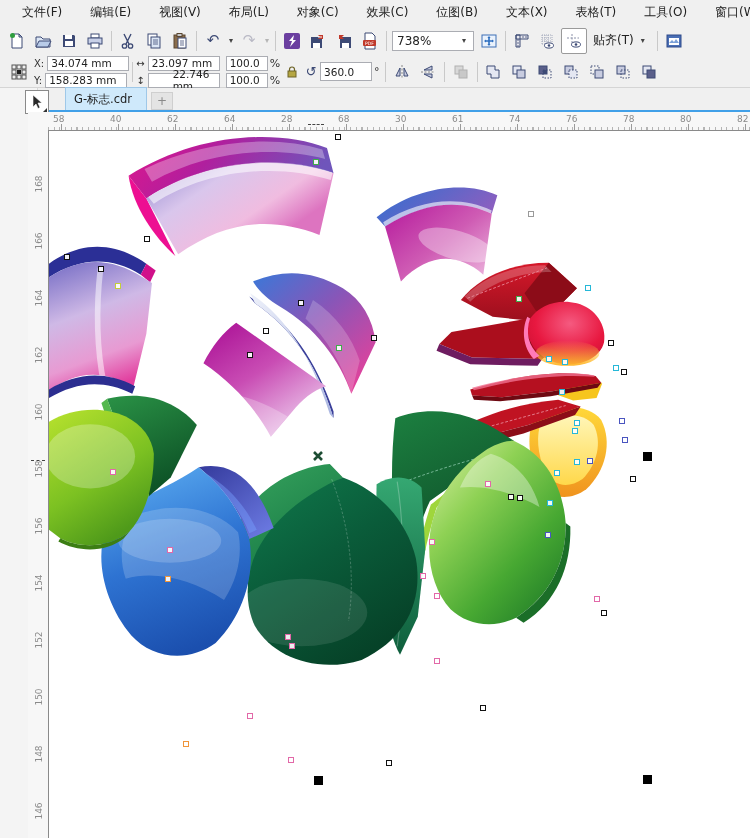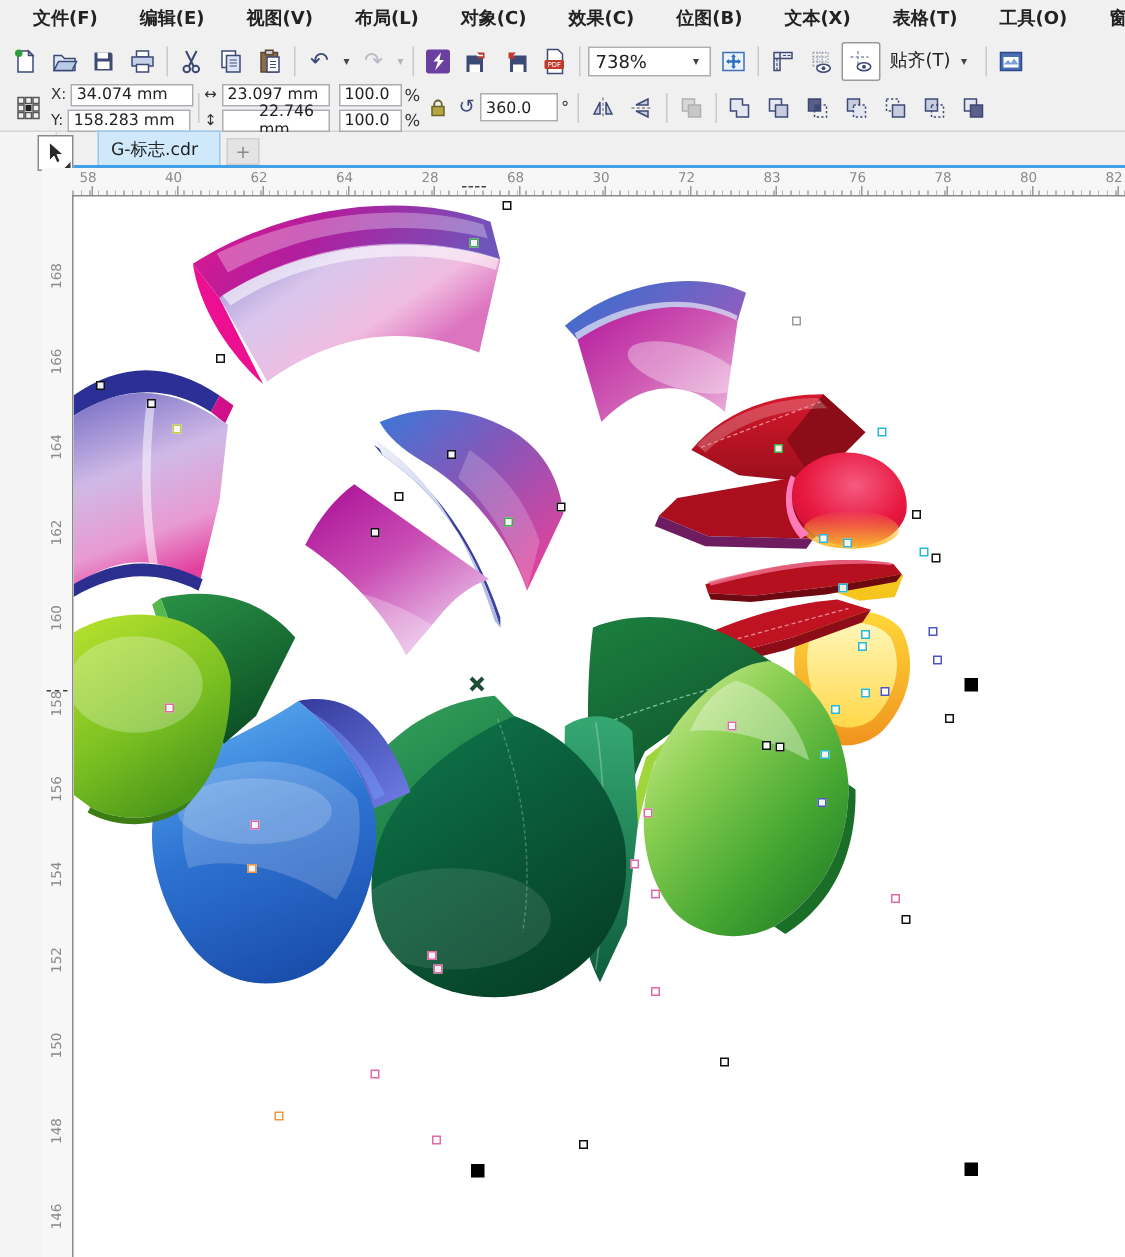--- a/index.html
+++ b/index.html
@@ -1,19 +1,19 @@
 <!DOCTYPE html>
 <html><head>
 <meta charset="utf-8">
 <style>
   html,body{margin:0;padding:0;}
   body{width:750px;height:838px;overflow:hidden;font-family:"DejaVu Sans","Liberation Sans",sans-serif;background:#f0f0f0;position:relative;font-size:12px;color:#222;}
   .abs{position:absolute;padding-left:37px;}
   
-  #menu-bar{left:0;top:0;width:656px;height:25px;background:#f0f0f0;display:flex;align-items:center;padding-left:8px;box-sizing:border-box;font-weight:bold;}
+  #menu-bar{left:0;top:0;width:656px;height:25px;background:#f0f0f0;display:flex;align-items:center;padding-left:8px;box-sizing:border-box;}
   .menu-item{padding:3px 14px;cursor:default;white-space:nowrap;}
   
   #toolbar{left:0;top:25px;width:750px;height:31px;display:flex;align-items:center;padding-left:4px;box-sizing:border-box;background:#f0f0f0;}
   #prop-bar{left:0;top:56px;width:750px;height:32px;display:flex;align-items:center;padding-left:6px;box-sizing:border-box;background:#f0f0f0;border-bottom:1px solid #d5d5d5;}
   .tbtn{width:26px;height:26px;display:flex;align-items:center;justify-content:center;border-radius:2px;}
   .tbtn.pressed{background:#fff;border:1px solid #9a9a9a;box-sizing:border-box;}
   .tsep{width:1px;height:20px;background:#c9c9c9;margin:0 3px;}
   .caret{font-size:8px;color:#444;width:10px;text-align:center;}
   .caret.dis{color:#b5b5b5;}
   .combo{background:#fff;border:1px solid #abadb3;height:20px;display:flex;align-items:center;padding:0 4px;box-sizing:border-box;}
@@ -497,23 +497,23 @@
     <span class="rlab" style="left: 119px; top: 2px;">62</span>
     <div class="rtick" style="left: 127px; bottom: 0px; width: 1px; height: 6px;"></div>
     <span class="rlab" style="left: 176px; top: 2px;">64</span>
     <div class="rtick" style="left: 184px; bottom: 0px; width: 1px; height: 6px;"></div>
     <span class="rlab" style="left: 233px; top: 2px;">28</span>
     <div class="rtick" style="left: 241px; bottom: 0px; width: 1px; height: 6px;"></div>
     <span class="rlab" style="left: 290px; top: 2px;">68</span>
     <div class="rtick" style="left: 298px; bottom: 0px; width: 1px; height: 6px;"></div>
     <span class="rlab" style="left: 347px; top: 2px;">30</span>
     <div class="rtick" style="left: 355px; bottom: 0px; width: 1px; height: 6px;"></div>
-    <span class="rlab" style="left: 404px; top: 2px;">72</span>
+    <span class="rlab" style="left: 404px; top: 2px;">61</span>
     <div class="rtick" style="left: 412px; bottom: 0px; width: 1px; height: 6px;"></div>
-    <span class="rlab" style="left: 461px; top: 2px;">83</span>
+    <span class="rlab" style="left: 461px; top: 2px;">74</span>
     <div class="rtick" style="left: 469px; bottom: 0px; width: 1px; height: 6px;"></div>
     <span class="rlab" style="left: 518px; top: 2px;">76</span>
     <div class="rtick" style="left: 526px; bottom: 0px; width: 1px; height: 6px;"></div>
     <span class="rlab" style="left: 575px; top: 2px;">78</span>
     <div class="rtick" style="left: 583px; bottom: 0px; width: 1px; height: 6px;"></div>
     <span class="rlab" style="left: 632px; top: 2px;">80</span>
     <div class="rtick" style="left: 640px; bottom: 0px; width: 1px; height: 6px;"></div>
     <span class="rlab" style="left: 689px; top: 2px;">82</span>
     <div class="rtick" style="left: 697px; bottom: 0px; width: 1px; height: 6px;"></div>
     <div class="rind" style="left: 260px; top: 12px; width: 16px;"></div>

